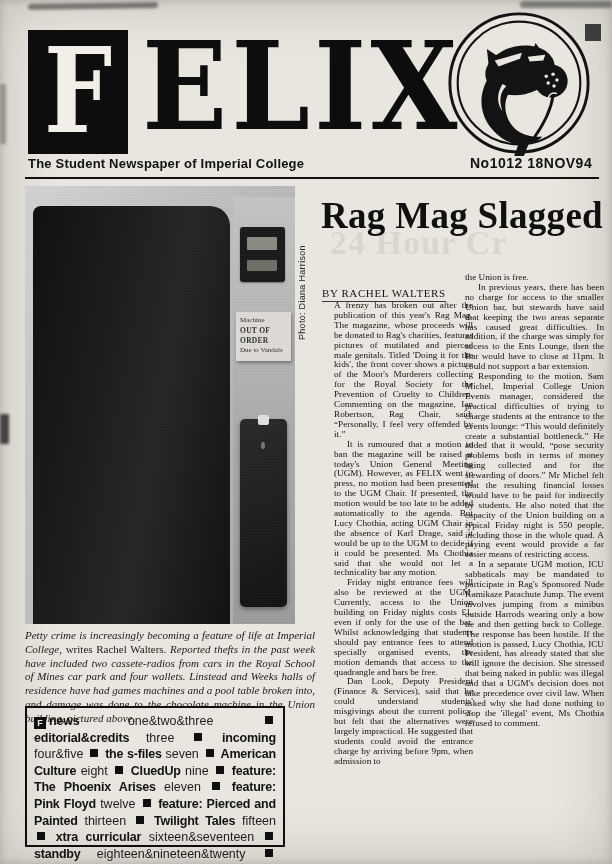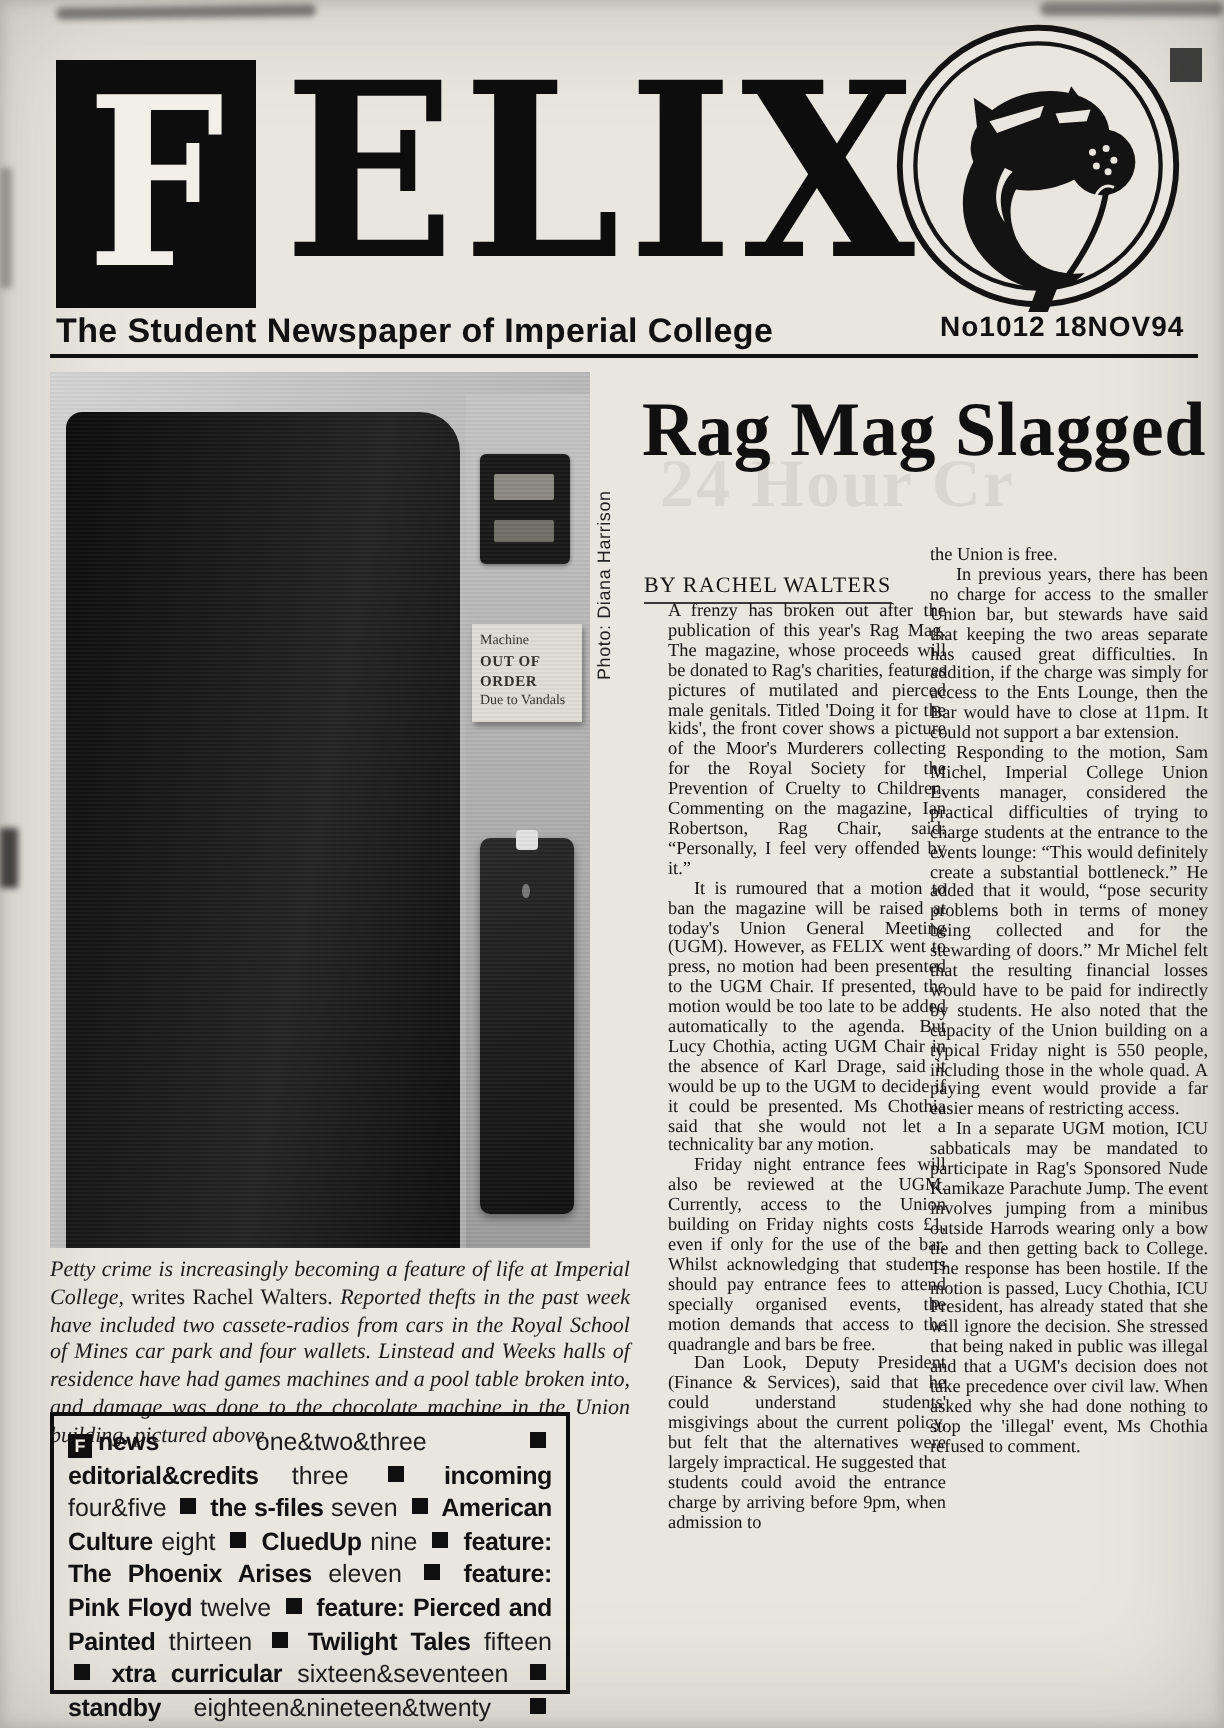--- a/index.html
+++ b/index.html
@@ -30,21 +30,21 @@
     font-family:"DejaVu Serif",serif;font-weight:bold;font-size:96px;color:#f2efe8;
     transform:scaleY(1.22);line-height:1;
   }
   .titlerest{
     font-family:"DejaVu Serif",serif;font-weight:bold;font-size:112px;color:#0d0d0d;
     line-height:124px;letter-spacing:4px;margin-left:14px;transform:scaleY(1.08);transform-origin:left bottom;
   }
   .catlogo{position:absolute;left:446px;top:10px;width:146px;height:146px;}
   .tagline{
     position:absolute;left:28px;top:156px;
-    font-family:"Liberation Sans",sans-serif;font-weight:bold;font-size:17px;color:#111;
+    font-family:"Liberation Sans",sans-serif;font-weight:bold;font-size:13px;color:#111;
     letter-spacing:.2px;
   }
   .issue{
     position:absolute;left:470px;top:155px;width:128px;text-align:left;
     font-family:"Liberation Sans",sans-serif;font-weight:bold;font-size:14px;color:#111;
     letter-spacing:.5px;
   }
   .mastrule{position:absolute;left:25px;top:177px;width:574px;height:2px;background:#111;}
   
   .photo{

